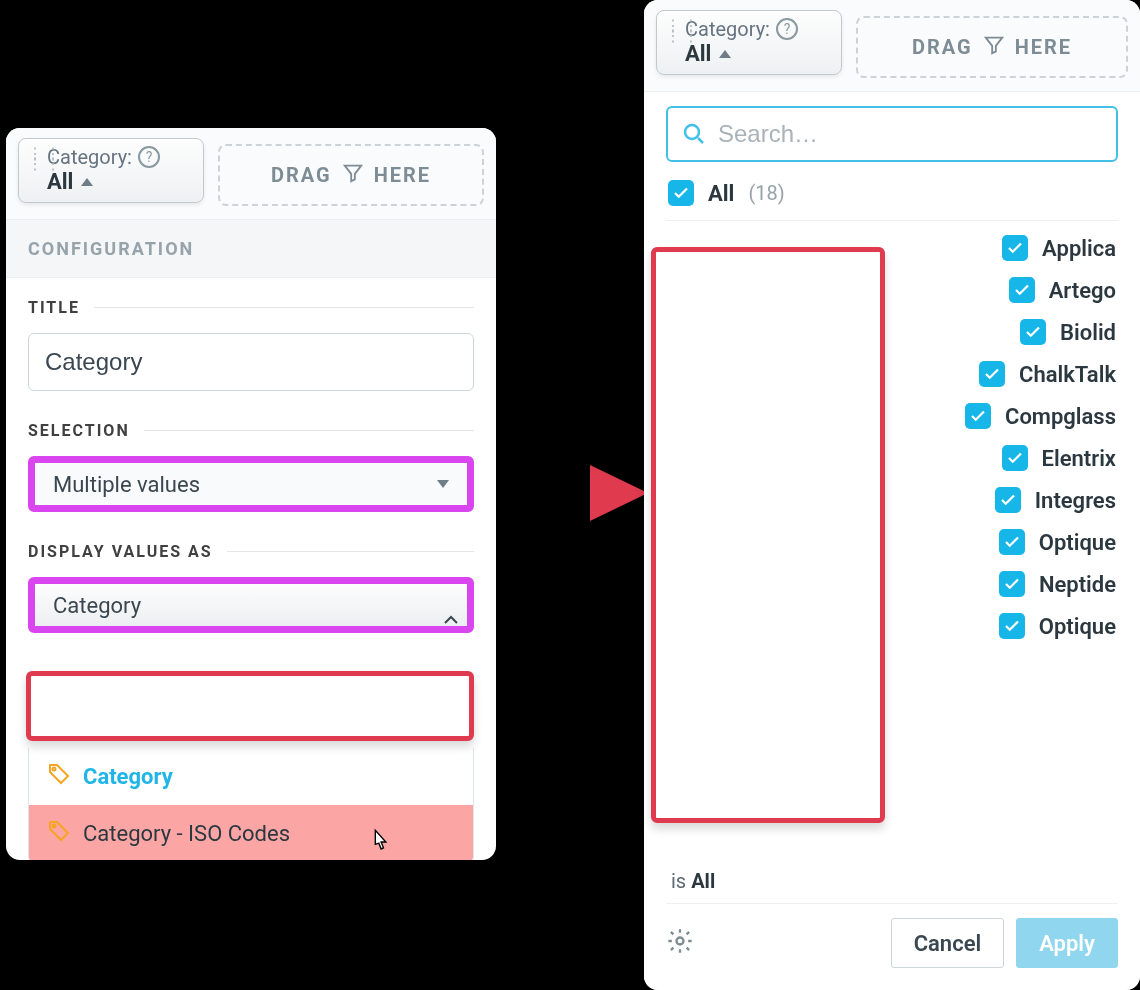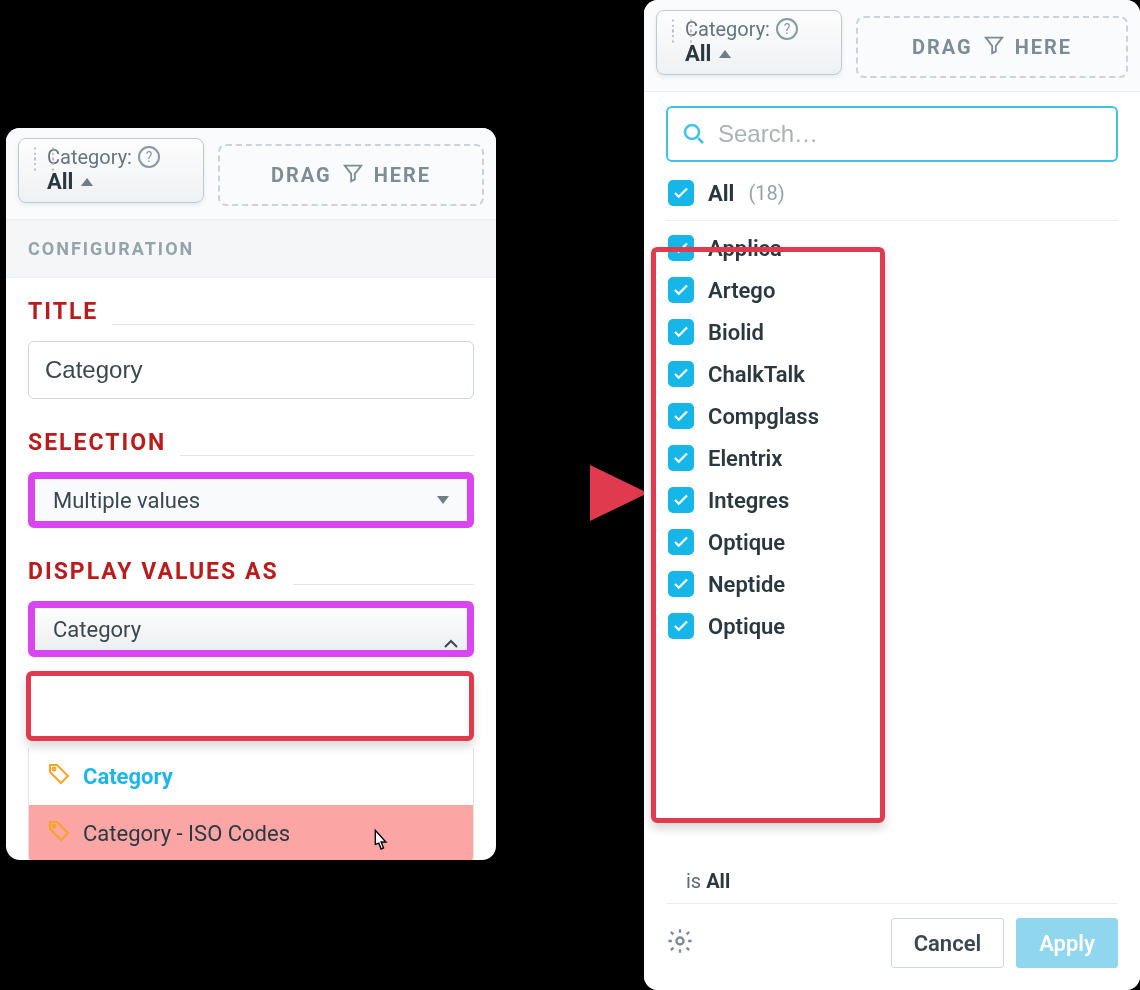--- a/index.html
+++ b/index.html
@@ -36,21 +36,21 @@
     display:flex;align-items:center;justify-content:center;gap:10px;
     color:#7e8c95;font-weight:700;font-size:20px;letter-spacing:2px;
   }
   .funnel-icon { display:inline-block; }
   .funnel-icon svg{width:22px;height:22px;fill:none;stroke:#7e8c95;stroke-width:2;}
 
   .section-header {
     background:#f4f6f7; padding:18px 22px; color:#97a3ab; font-weight:700; letter-spacing:2px; font-size:18px; border-bottom:1px solid #eceff1;
   }
   .group { padding:20px 22px 10px 22px; }
-  .group-label { display:flex; align-items:flex-end; gap:14px; color:#b91c1c; font-weight:700; letter-spacing:2px; font-size:23px; margin-bottom:16px;}
+  .group-label { display:flex; align-items:center; gap:14px; color:#404040; font-weight:700; letter-spacing:2px; font-size:16px; margin-bottom:16px;}
   .group-label .rule { flex:1; height:1px; background:#e2e5e7;}
   .text-input {
     width:100%; height:58px; border:1px solid #cfd6da; border-radius:6px;
     font-size:24px; color:#3a4750; padding:0 16px; background:#fff;
   }
   .select {
     width:100%; height:56px; border:7px solid #d946ef; border-radius:6px;
     background:#f8fafb; display:flex; align-items:center; justify-content:space-between;
     padding:0 18px; font-size:22px; color:#3b4750;
   }
@@ -75,29 +75,29 @@
   .body { padding:14px 22px 0 22px; }
   .search {
     display:flex; align-items:center; gap:10px;
     height:56px; border:2px solid #43c0e8; border-radius:6px; padding:0 14px; background:#fff;
   }
   .search svg{width:24px;height:24px;stroke:#43c0e8;fill:none;stroke-width:2.5;}
   .search input{ flex:1; border:none; outline:none; font-size:24px; color:#3b4750; }
   .search input::placeholder{ color:#a9b2b8; }
   .all-row { display:flex; align-items:center; gap:14px; padding:18px 2px 14px 2px; border-bottom:1px solid #eceff1; margin-bottom:6px;}
   .list { padding:0; max-height:620px; overflow:hidden; }
-  .li { display:flex; align-items:center; gap:14px; padding:8px 2px; }
+  .li { display:flex; align-items:center; gap:14px; padding:8px 2px;justify-content:flex-end; }
   .li span.lbl { font-size:22px; color:#2c3840; font-weight:600;}
   .cbx { width:26px;height:26px;border-radius:5px;background:#17b6e8;display:flex;align-items:center;justify-content:center;flex:0 0 26px;}
   .cbx svg{width:18px;height:18px;stroke:#fff;stroke-width:3;fill:none;}
   .count { color:#97a3ab; font-size:20px;}
   #right-hl { left:651px; top:247px; width:234px; height:576px; }
 
   .footer-sep { height:1px; background:#eceff1; margin:0 22px;}
-  .status-row { padding:16px 26px 10px 42px; font-size:20px; color:#5b6a73; }
+  .status-row { padding:16px 26px 10px 27px; font-size:20px; color:#5b6a73; }
   .status-row b{ color:#2c3840;}
   .footer {
     display:flex; align-items:center; padding:14px 22px 22px 22px; gap:12px;
   }
   .gear svg{width:28px;height:28px;stroke:#7e8c95;fill:none;stroke-width:2;}
   .spacer{flex:1;}
   .btn { height:50px; padding:0 22px; border-radius:3px; font-size:22px; font-weight:600; display:flex; align-items:center; }
   .btn-sec { background:#fff;border:1px solid #cfd6da;color:#3b4750;}
   .btn-pri { background:#8fd6ee;color:#fff;border:1px solid #8fd6ee;}
 </style>

